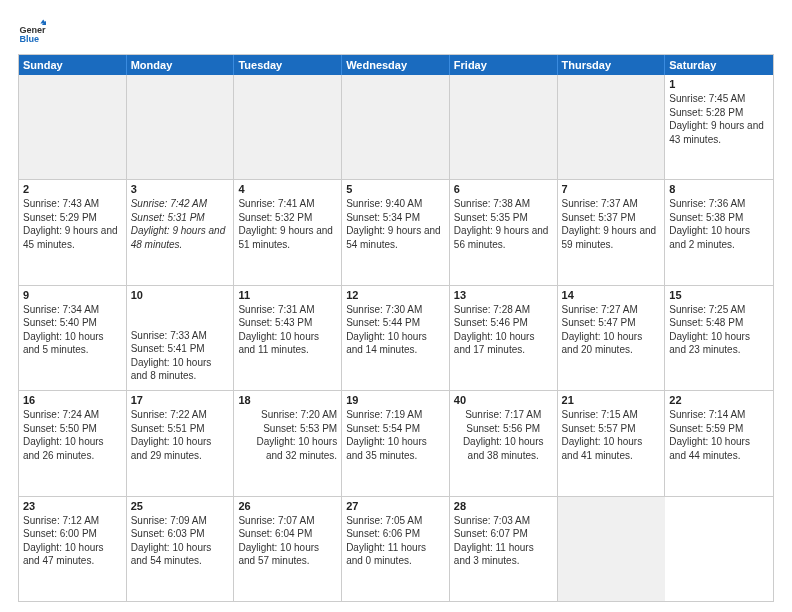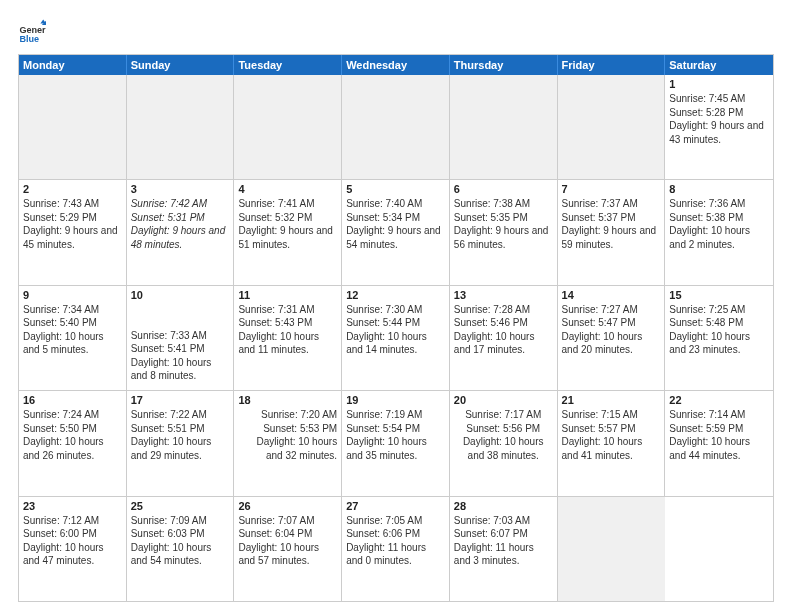--- a/index.html
+++ b/index.html
@@ -119,26 +119,26 @@
       </div>
     </div>
     <div class="title-block">
       <div class="month-title"></div>
       <div class="location"></div>
     </div>
   </div>
 
   <div class="calendar">
     <div class="cal-header">
-    <div class="cal-header-cell">Monday</div>
-        <div class="cal-header-cell">Sunday</div>
+    <div class="cal-header-cell">Sunday</div>
+        <div class="cal-header-cell">Monday</div>
         <div class="cal-header-cell">Tuesday</div>
         <div class="cal-header-cell">Wednesday</div>
+        <div class="cal-header-cell">Friday</div>
         <div class="cal-header-cell">Thursday</div>
-        <div class="cal-header-cell">Friday</div>
         <div class="cal-header-cell">Saturday</div>
       </div>
     <div class="cal-body">
     <div class="cal-row">
           <div class="cal-cell empty shaded"></div>
           <div class="cal-cell empty shaded"></div>
           <div class="cal-cell empty shaded"></div>
           <div class="cal-cell empty shaded"></div>
           <div class="cal-cell empty shaded"></div>
           <div class="cal-cell empty shaded"></div>
@@ -163,21 +163,21 @@
 Daylight: 9 hours and 48 minutes.</div>
           </div>
           <div class="cal-cell">
             <span class="day-num">4</span>
             <div class="day-info" style="white-space: pre-line;">Sunrise: 7:41 AM
 Sunset: 5:32 PM
 Daylight: 9 hours and 51 minutes.</div>
           </div>
           <div class="cal-cell">
             <span class="day-num">5</span>
-            <div class="day-info" style="white-space: pre-line;">Sunrise: 7:40 AM
+            <div class="day-info" style="white-space: pre-line;">Sunrise: 9:40 AM
 Sunset: 5:34 PM
 Daylight: 9 hours and 54 minutes.</div>
           </div>
           <div class="cal-cell">
             <span class="day-num">6</span>
             <div class="day-info" style="white-space: pre-line;">Sunrise: 7:38 AM
 Sunset: 5:35 PM
 Daylight: 9 hours and 56 minutes.</div>
           </div>
           <div class="cal-cell">
@@ -256,21 +256,21 @@
 Sunset: 5:53 PM
 Daylight: 10 hours and 32 minutes.</div>
           </div>
           <div class="cal-cell">
             <span class="day-num">19</span>
             <div class="day-info" style="white-space: pre-line;">Sunrise: 7:19 AM
 Sunset: 5:54 PM
 Daylight: 10 hours and 35 minutes.</div>
           </div>
           <div class="cal-cell">
-            <span class="day-num">20</span>
+            <span class="day-num">40</span>
             <div class="day-info" style="white-space: pre-line; text-align: center;">Sunrise: 7:17 AM
 Sunset: 5:56 PM
 Daylight: 10 hours and 38 minutes.</div>
           </div>
           <div class="cal-cell">
             <span class="day-num">21</span>
             <div class="day-info" style="white-space: pre-line;">Sunrise: 7:15 AM
 Sunset: 5:57 PM
 Daylight: 10 hours and 41 minutes.</div>
           </div>

